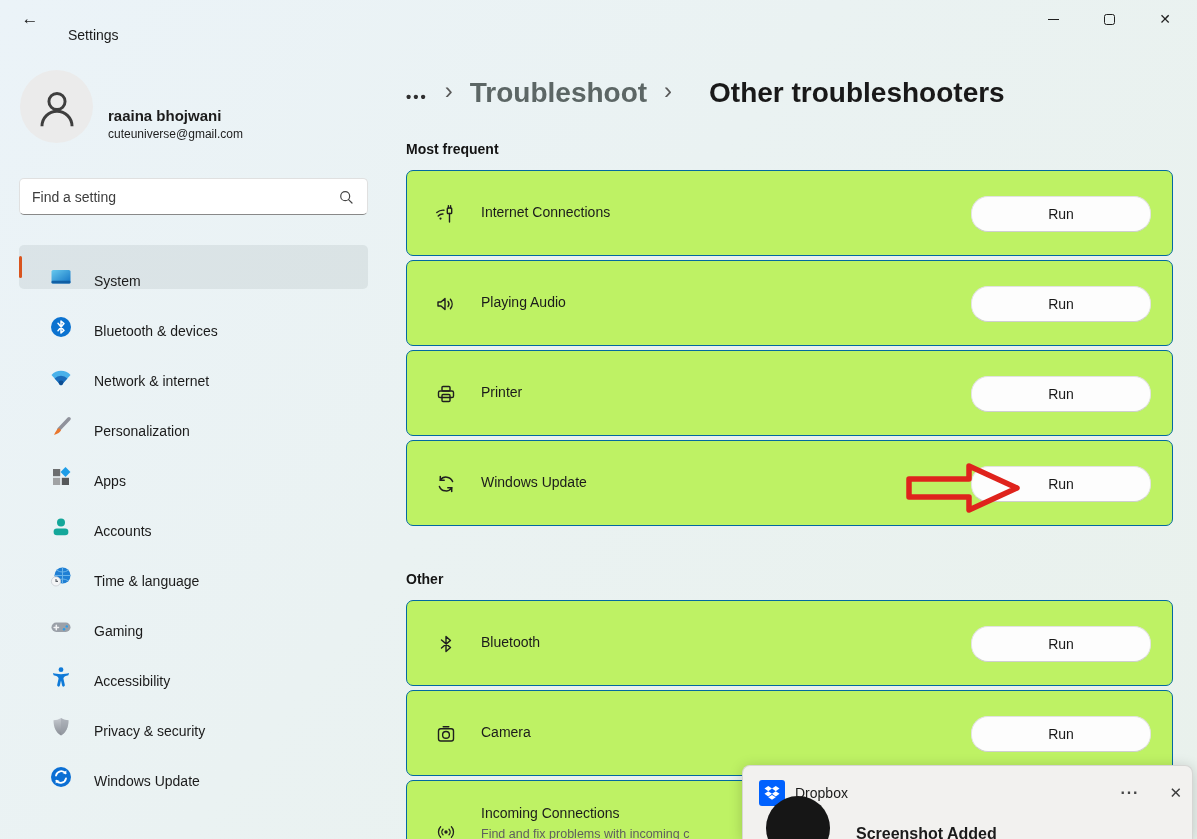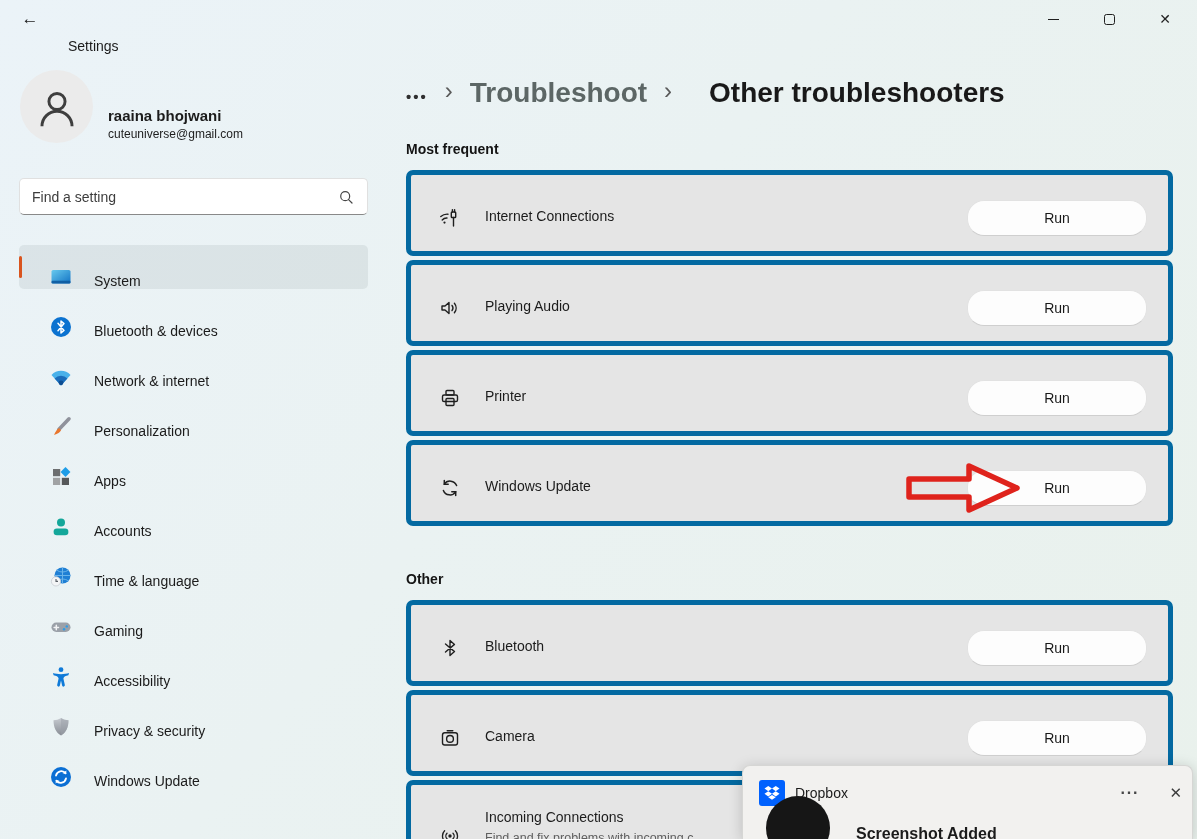--- a/index.html
+++ b/index.html
@@ -8,21 +8,21 @@
     font-family:"Liberation Sans","DejaVu Sans",sans-serif;
     color:#1b1b1b;
     background:linear-gradient(128deg,#ebf3f8 0%,#eaf2f2 45%,#e9f1ec 100%);
     overflow:hidden; position:relative;
   }
   
   .titlebar { position:absolute; top:0; left:0; right:0; height:40px; }
   .back-btn { position:absolute; left:14px; top:4px; width:32px; height:30px;
     display:flex; align-items:center; justify-content:center; font-size:17px; color:#1b1b1b;
     border-radius:5px; cursor:default; }
-  .app-title { position:absolute; left:68px; top:38px; font-size:14px; }
+  .app-title { position:absolute; left:68px; top:27px; font-size:14px; }
   .win-controls { position:absolute; right:4px; top:0; height:38px; display:flex; }
   .win-btn { width:56px; height:38px; display:flex; align-items:center; justify-content:center; color:#1f1f1f; }
   .min-glyph { width:11px; height:1px; background:#1f1f1f; display:block; }
   .max-glyph { width:11px; height:11px; border:1.2px solid #1f1f1f; border-radius:2.5px; display:block; }
   .close-glyph { font-size:14px; }
   
   .user-chip { position:absolute; left:20px; top:70px; display:flex; align-items:flex-end; }
   .avatar { width:73px; height:73px; border-radius:50%; background:#ebebeb; display:flex; align-items:center; justify-content:center; }
   .user-meta { margin-left:15px; }
   .user-name { font-size:15px; font-weight:bold; line-height:20px; }
@@ -46,22 +46,22 @@
   .main { position:absolute; left:406px; top:0; width:767px; }
   .breadcrumb { position:absolute; top:72px; left:0; height:42px; display:flex; align-items:center; }
   .crumb-dots { font-size:15px; letter-spacing:2px; font-weight:bold; color:#2f2f2f; padding-top:6px; }
   .crumb-sep { font-size:24px; color:#5a5a5a; margin:0 17px; padding-bottom:4px; }
   .crumb-parent { font-size:28px; font-weight:600; color:#5c6665; }
   .crumb-current { font-size:28px; font-weight:600; color:#191919;margin-left:20px; }
   .section { position:absolute; left:0; width:767px; }
   #section-most { top:141px; }
   #section-other { top:571px; }
   .section-title { font-size:14px; font-weight:600; color:#141414; margin-bottom:13px; }
-  .card { position:relative; height:86px; margin-bottom:4px; background:#e5e5e5;
-    border:5px solid #0369a1; border-radius:7px; }
+  .card { position:relative; height:86px; margin-bottom:4px; background:#bef264;
+    border:1px solid #0369a1; border-radius:7px; }
   .row-icon { position:absolute; left:27px; top:31px; width:24px; height:24px; }
   .row-label { position:absolute; left:74px; top:33px; font-size:14px; }
   .row-label.two-line { top:24px; }
   .row-desc { position:absolute; left:74px; top:46px; font-size:12.5px; color:#5f5f5f; }
   .run-btn { position:absolute; right:21px; top:25px; width:180px; height:36px;
     background:#fdfdfd; border:1px solid #e2e2e2; border-bottom-color:#cfcfcf; border-radius:17px;
     font-size:14px; font-family:inherit; color:#191919; cursor:default; }
   .annotation-arrow { position:absolute; left:905px; top:462px; width:118px; height:52px; z-index:5; }
   
   .toast { position:absolute; left:742px; top:765px; width:451px; height:74px; z-index:10;

